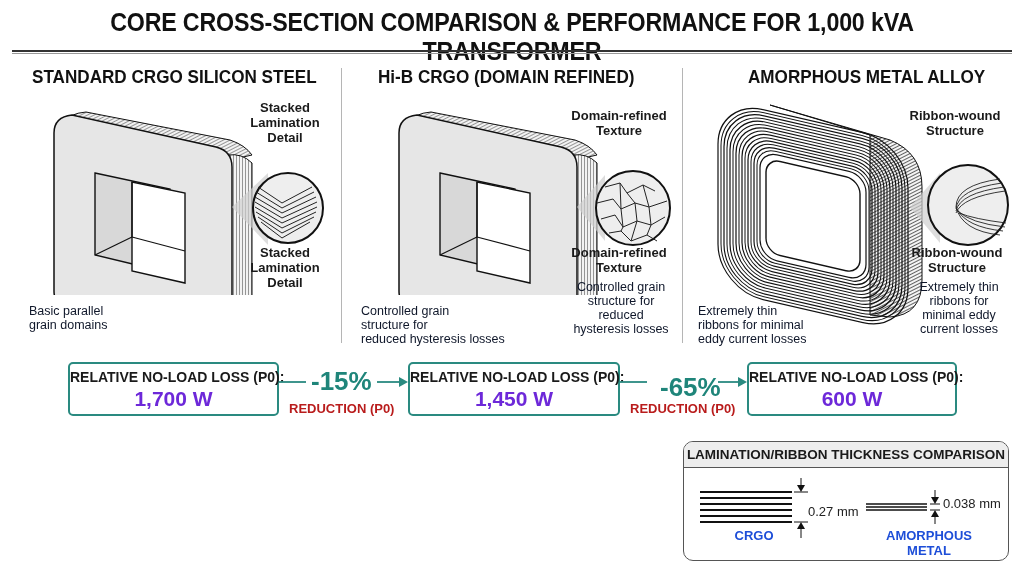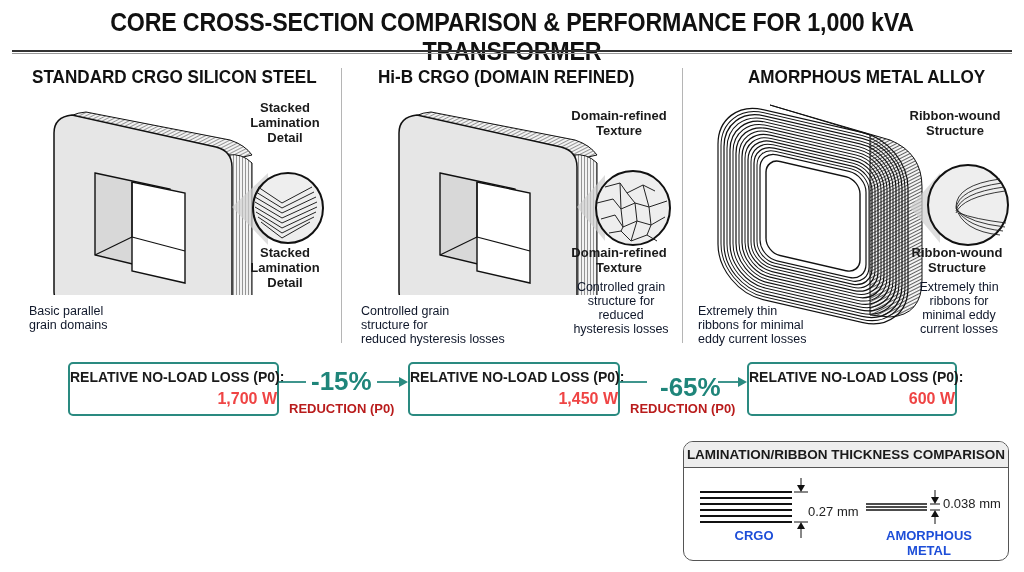--- a/index.html
+++ b/index.html
@@ -30,21 +30,21 @@
   .desc {
     position: absolute; font-size: 12.5px; line-height: 14px; color: #0f172a;
   }
   .desc.center { text-align: center; }
 
   .loss-box {
     position: absolute; top: 362px; height: 54px; border: 2px solid #2a8a80; border-radius: 5px;
     background: #fff; text-align: center;
   }
   .loss-box .lbl { font-weight: 700; font-size: 14px; color: #1a1a1a; margin-top: 5px; white-space: nowrap; }
-  .loss-box .val { font-weight: 700; font-size: 16px; color: #ef4444; line-height: 27px; text-align: right; }
+  .loss-box .val { font-weight: 700; font-size: 21px; color: #6d28d9; line-height: 27px; }
 
   .arrow-group { position: absolute; top: 366px; }
   .arrow-group .pct { position: absolute; font-weight: 700; font-size: 26px; color: #1f857a; }
   .arrow-group .red { position: absolute; font-weight: 700; font-size: 13px; color: #b91c1c; white-space: nowrap; }
 
   .thick-box {
     position: absolute; left: 683px; top: 441px; width: 326px; height: 120px;
     border: 1.5px solid #555; border-radius: 10px; background: #fff; overflow: hidden;
   }
   .thick-head {

